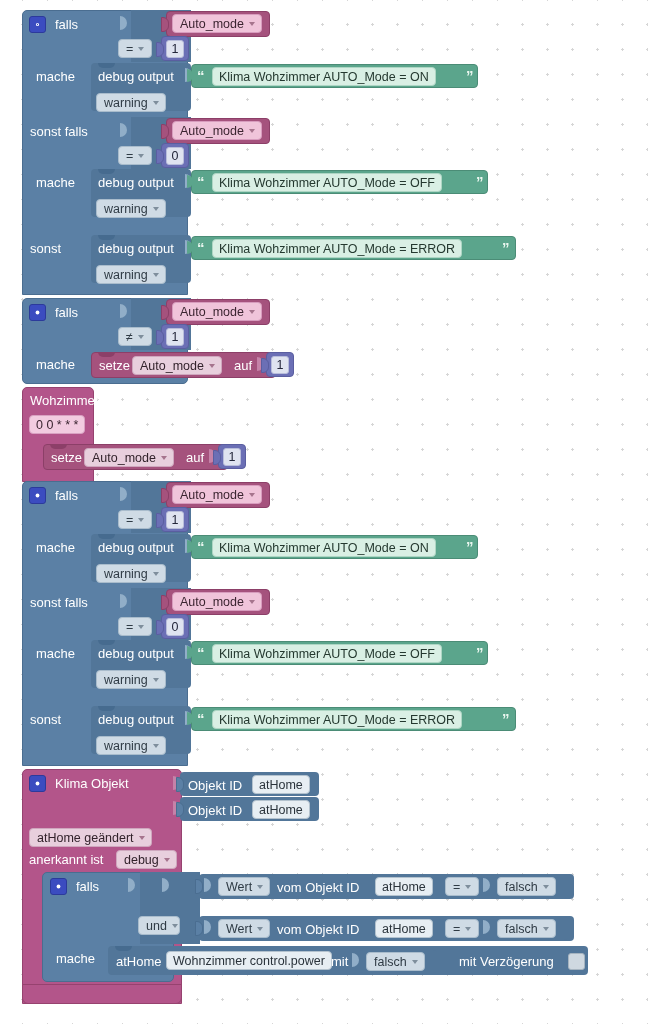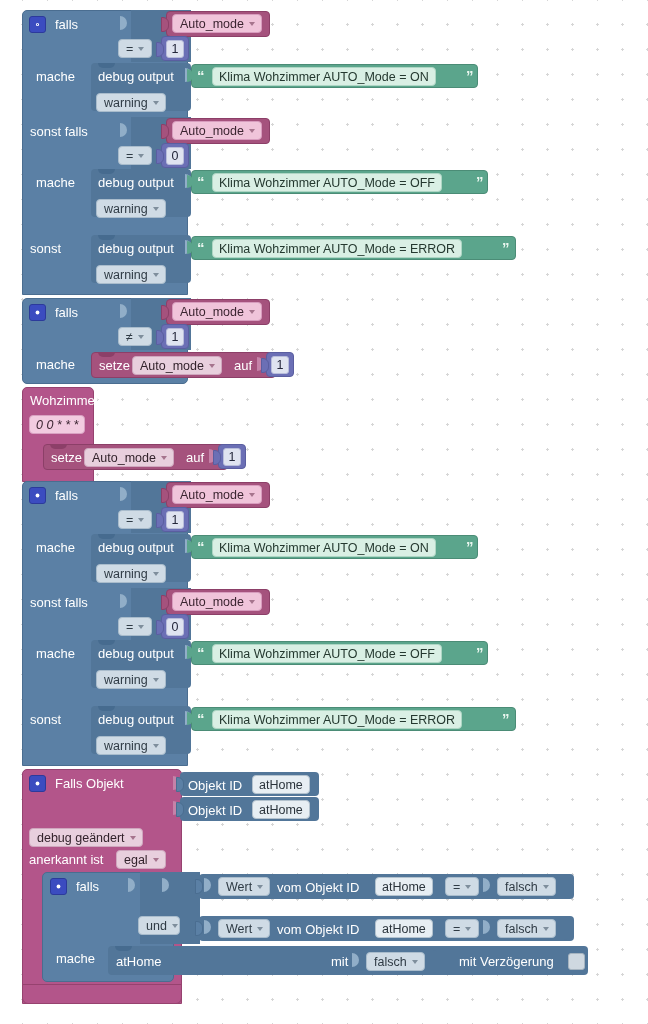--- a/index.html
+++ b/index.html
@@ -37,21 +37,21 @@
   .dd.pinky:after{border-top-color:#a6748d;}
   .dd.pale:after{border-top-color:#a6748d;}
 
   
   .fld{position:absolute;display:flex;align-items:center;
       background:#dfe6ec;border:1px solid #b3c2ce;border-radius:4px;
       color:#2a333b;font-size:12.5px;padding:1px 6px;height:19px;
       box-sizing:border-box;white-space:nowrap;}
   .fld.light{background:#e7eef3;}
   .fld.green{background:#d9efe4;border-color:#aed6c4;color:#24382f;}
-  .fld.pinkfield{background:#f2cbe0;border-color:#d9a1c2;color:#3a2430;font-style:italic;}
+  .fld.pinkfield{background:#f2cbe0;border-color:#d9a1c2;color:#3a2430;}
 
   
   .numfld{position:absolute;display:flex;align-items:center;justify-content:center;
       background:#dfe3f0;border:1px solid #b8bddb;border-radius:3px;
       color:#23263a;font-size:12.5px;height:18px;box-sizing:border-box;}
 
   
   .gear{position:absolute;width:15px;height:15px;border-radius:3px;
       background:#3b4cc0;border:1px solid #2c3a9b;
       display:flex;align-items:center;justify-content:center;}
@@ -279,37 +279,37 @@
 
   <div class="blk hat" style="left:22px;top:769px;width:160px;height:235px;border-radius:5px 5px 0 0;"></div>
 
   <div class="blk hat" style="left:22px;top:984px;width:160px;height:20px;border-radius:0 0 6px 6px;"></div>
 
   <div class="gear" style="left:29px;top:775px;">
     <svg width="11" height="11" viewBox="0 0 24 24">
         <circle cx="12" cy="12" r="4.2" fill="#fff"></circle>
       </svg>
   </div>
-  <div class="lbl" style="left:55px;top:777px;">Falls Objekt</div>
+  <div class="lbl" style="left:55px;top:777px;">Klima Objekt</div>
 
   <div class="socket onpink" style="left:173px;top:776px;"></div>
   <div class="blk ctl-dark" style="left:180px;top:772px;width:139px;height:24px;border-radius:4px;"></div>
   <div class="plug ctl" style="left:176px;top:777px;"></div>
   <div class="lbl" style="left:188px;top:779px;">Objekt ID</div>
   <div class="fld light" style="left:252px;top:775px;">atHome</div>
 
   <div class="socket onpink" style="left:173px;top:801px;"></div>
   <div class="blk ctl-dark" style="left:180px;top:797px;width:139px;height:24px;border-radius:4px;"></div>
   <div class="plug ctl" style="left:176px;top:802px;"></div>
   <div class="lbl" style="left:188px;top:804px;">Objekt ID</div>
   <div class="fld light" style="left:252px;top:800px;">atHome</div>
 
-  <div class="dd pale" style="left:29px;top:828px;">debug geändert</div>
+  <div class="dd pale" style="left:29px;top:828px;">atHome geändert</div>
   <div class="lbl" style="left:29px;top:853px;">anerkannt ist</div>
-  <div class="dd pale" style="left:116px;top:850px;">egal</div>
+  <div class="dd pale" style="left:116px;top:850px;">debug</div>
 
   <div class="blk ctl" style="left:42px;top:872px;width:132px;height:110px;border-radius:5px;"></div>
   <div class="blk ctl-dark" style="left:140px;top:872px;width:60px;height:72px;"></div>
 
   <div class="gear" style="left:50px;top:878px;">
     <svg width="11" height="11" viewBox="0 0 24 24">
         <circle cx="12" cy="12" r="4.2" fill="#fff"></circle>
       </svg>
   </div>
   <div class="lbl" style="left:76px;top:880px;">falls</div>
@@ -339,20 +339,21 @@
   <div class="fld light" style="left:375px;top:919px;">atHome</div>
   <div class="dd" style="left:445px;top:919px;width:34px;">=</div>
   <div class="socket onblue" style="left:483px;top:920px;"></div>
   <div class="blk ctl-dark" style="left:490px;top:917px;width:78px;height:23px;border-radius:4px;border-color:#6e90af;"></div>
   <div class="dd" style="left:497px;top:919px;">falsch</div>
 
   <div class="lbl" style="left:56px;top:952px;">mache</div>
   <div class="blk ctl-dark" style="left:108px;top:946px;width:480px;height:29px;border-radius:4px;"></div>
   <div class="notch" style="left:115px;top:946px;background:#466b8f;"></div>
   <div class="lbl" style="left:116px;top:955px;">atHome</div>
+  <div class="fld light" style="left:166px;top:951px;">Wohnzimmer control.power</div>
   <div class="lbl" style="left:331px;top:955px;">mit</div>
   <div class="socket onblue" style="left:352px;top:953px;"></div>
   <div class="blk ctl-dark" style="left:359px;top:950px;width:78px;height:23px;border-radius:4px;border-color:#6e90af;"></div>
   <div class="dd" style="left:366px;top:952px;">falsch</div>
   <div class="lbl" style="left:459px;top:955px;">mit Verzögerung</div>
   <div class="cbx" style="left:568px;top:953px;"></div>
 
 </div>
 
 </body></html>

